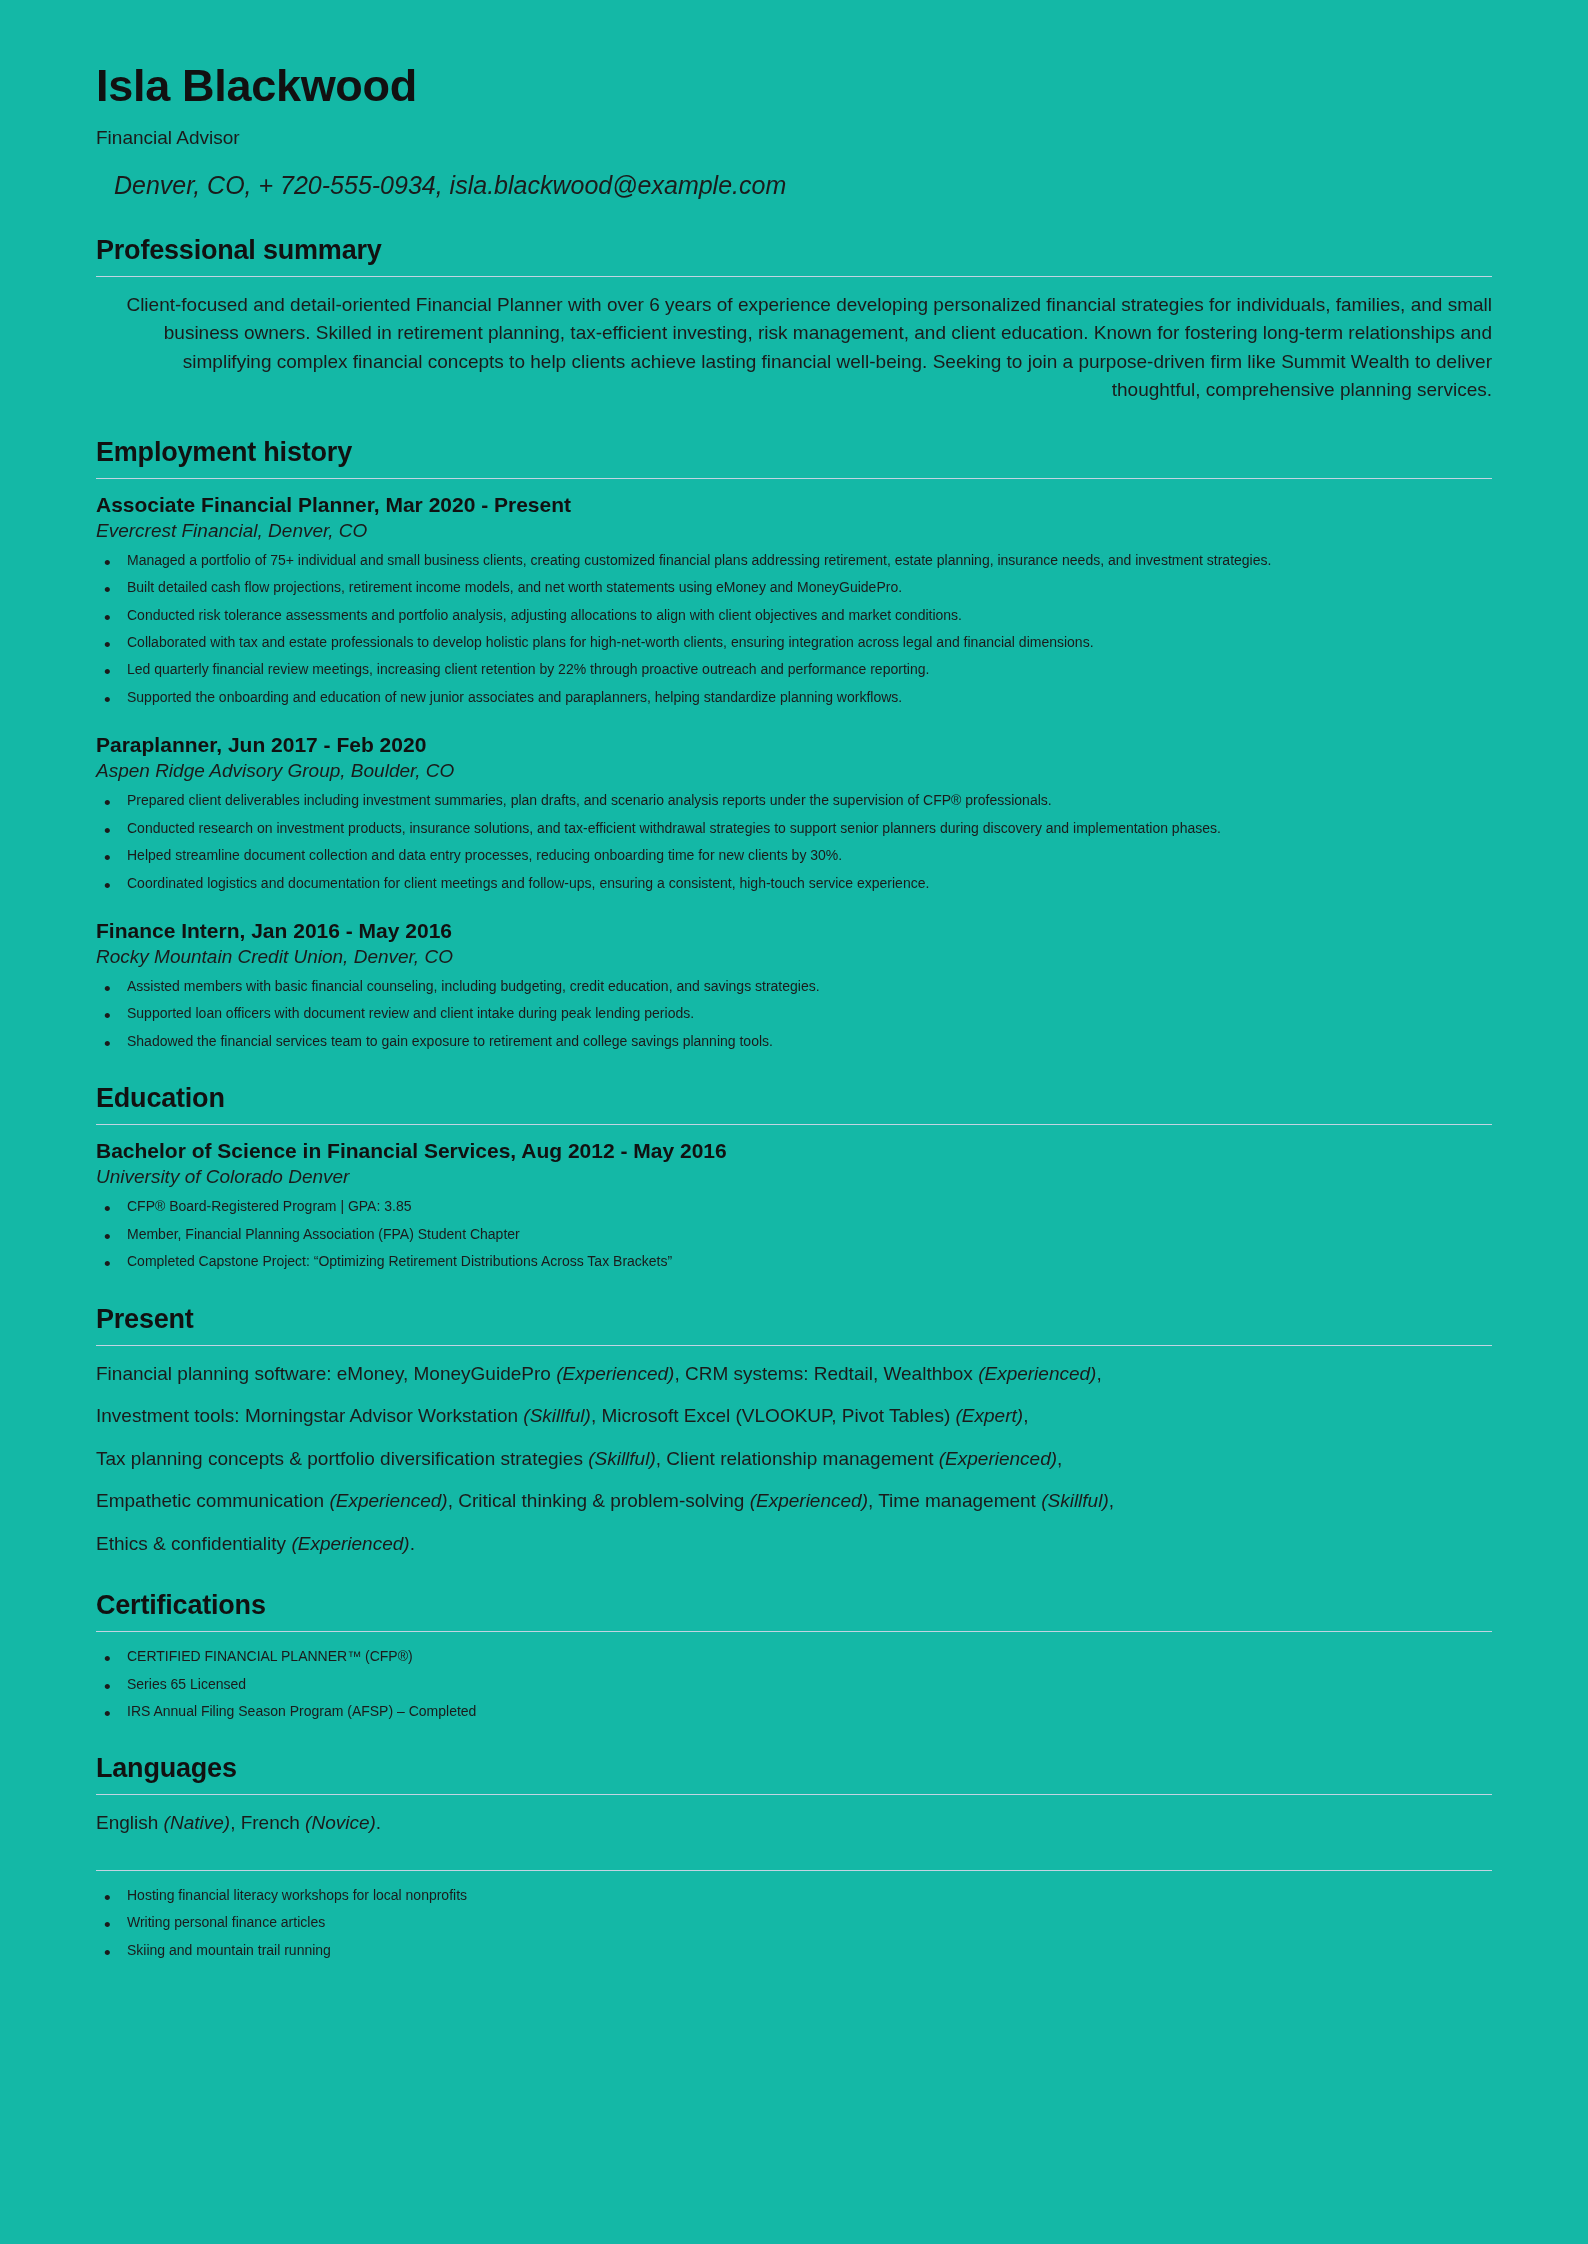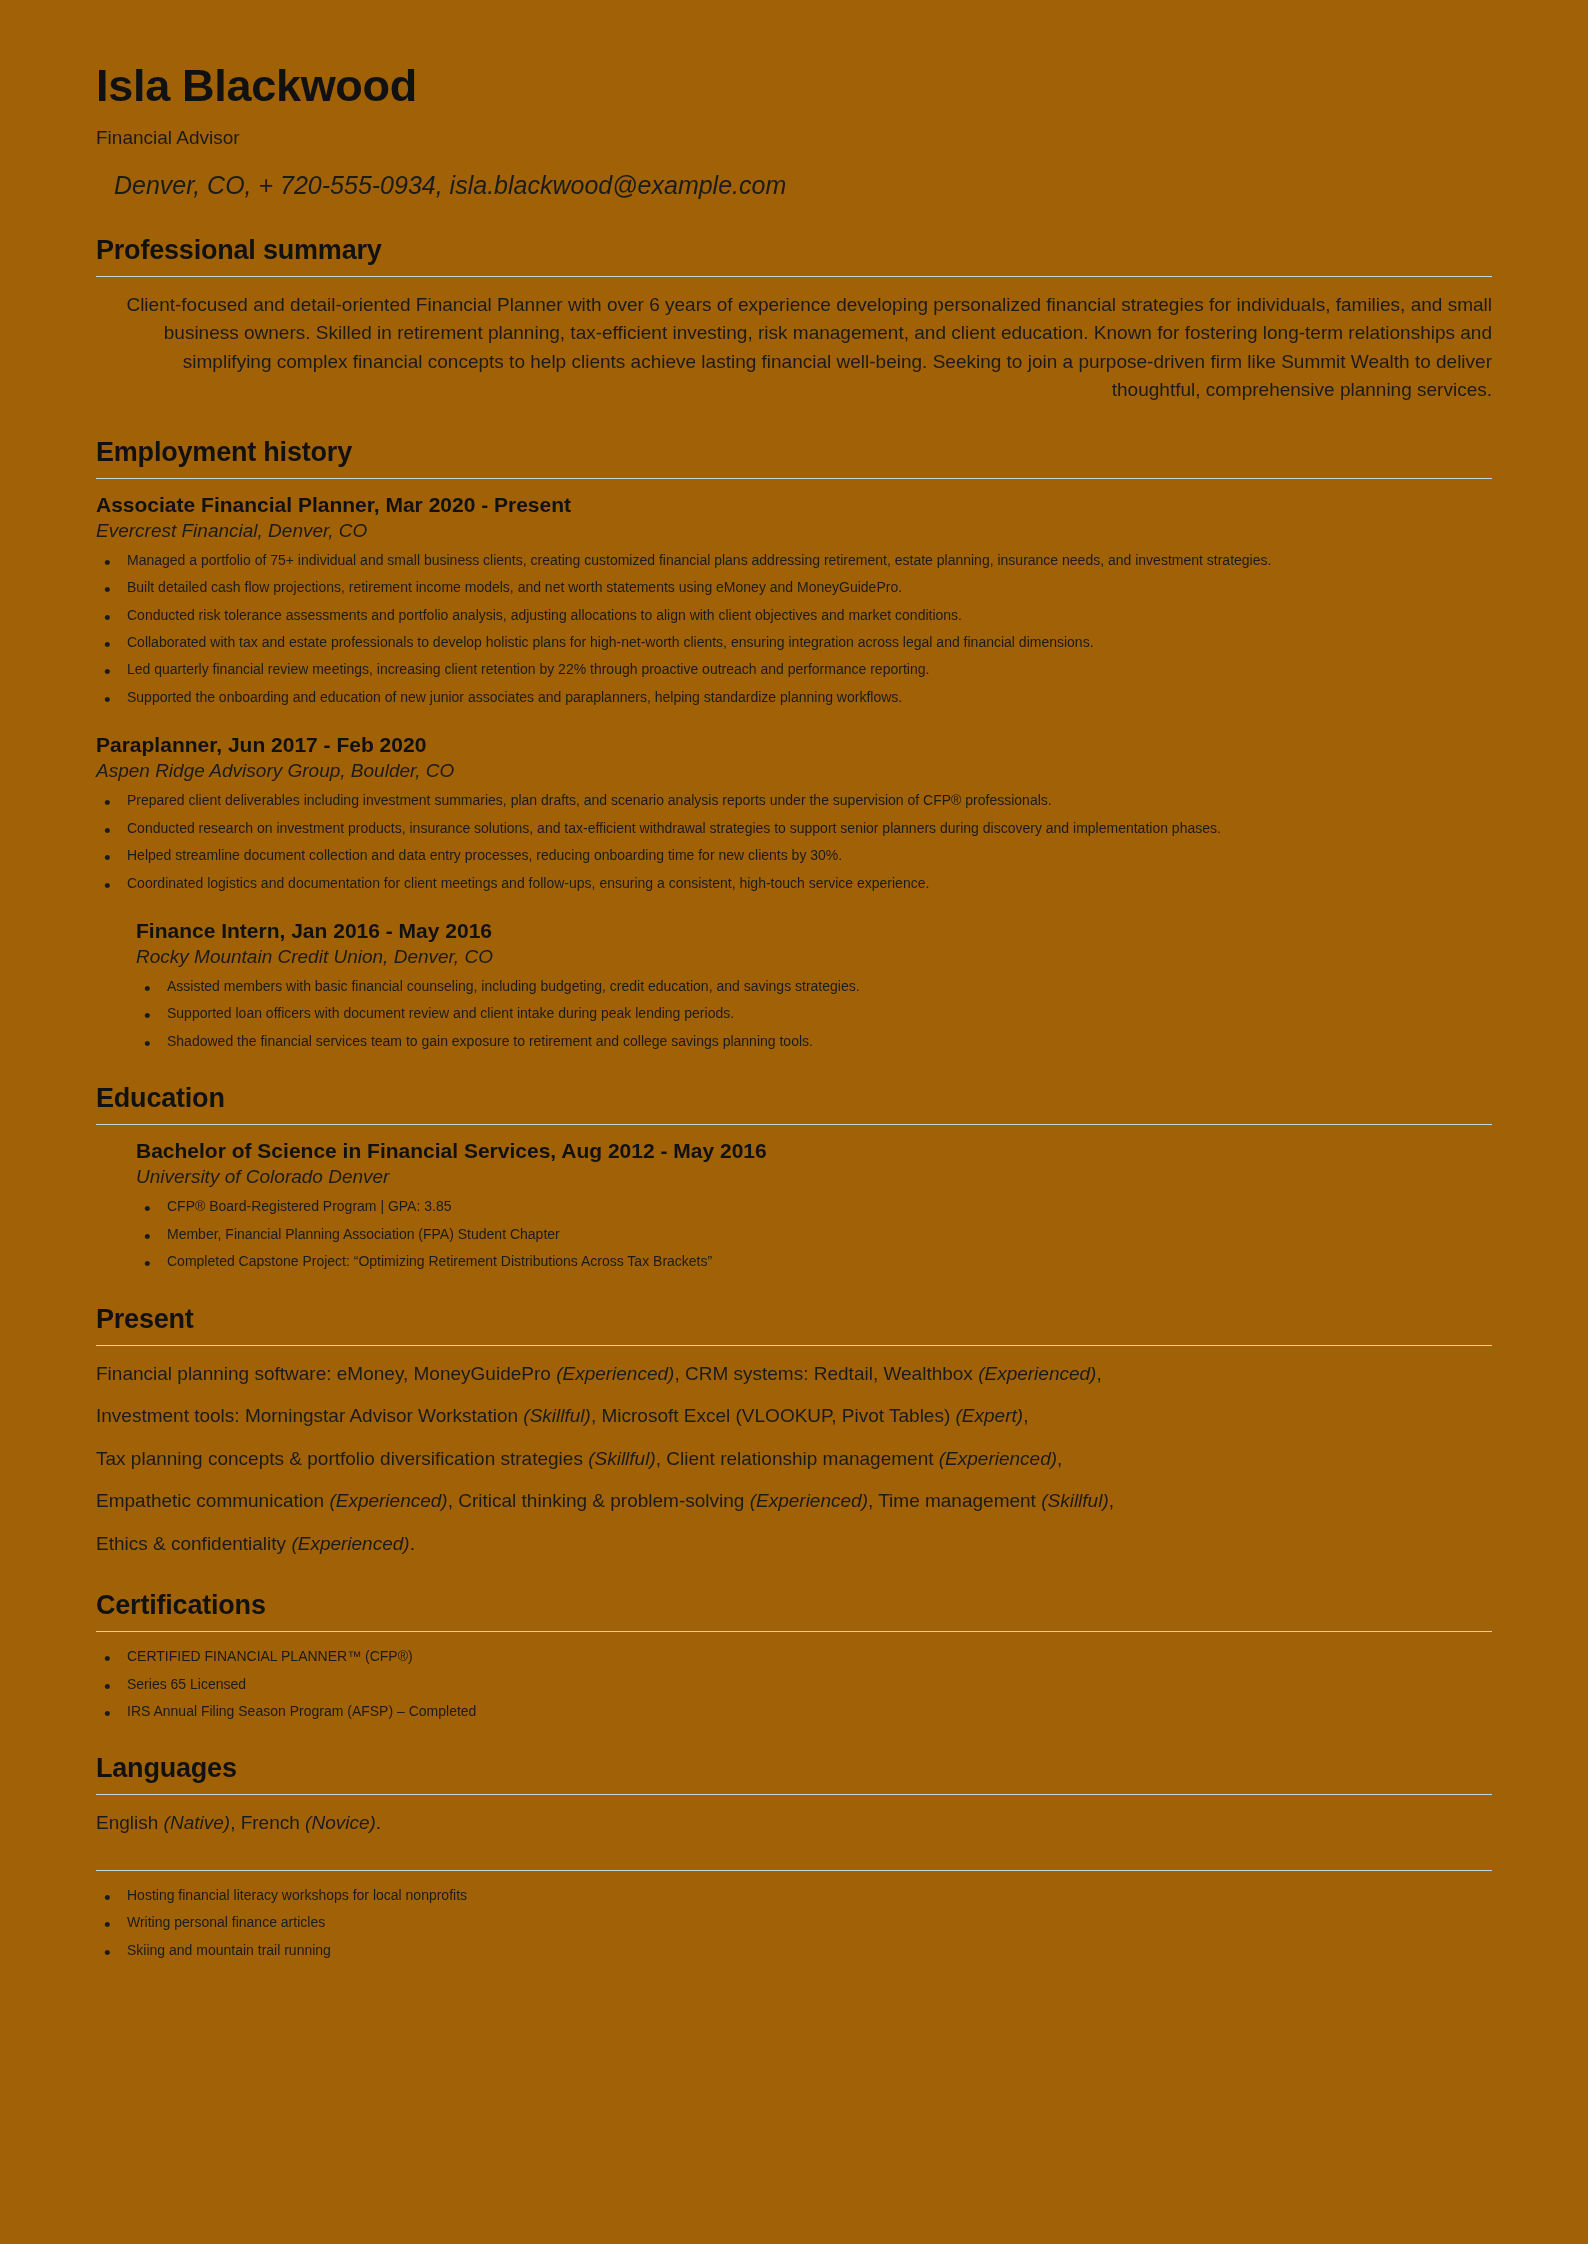--- a/index.html
+++ b/index.html
@@ -12,21 +12,21 @@
     background: #ddeefb;
     font-family: "Liberation Sans", sans-serif;
     color: #1b1b1b;
     -webkit-font-smoothing: antialiased;
   }
   .page {
     width: 1588px;
     min-height: 2244px;
     box-sizing: border-box;
     padding: 62px 96px 40px 96px;
-    background: #a16207;
+    background: #14b8a6;
   }
   .sheet {
     width: 1396px;
   }
 
   
   .name {
     font-size: 45px;
     font-weight: bold;
     letter-spacing: -0.3px;
@@ -70,21 +70,21 @@
     font-size: 19px;
     line-height: 1.5;
     margin: 0;
     text-align: right;
   }
 
   
   .entry {
     margin-bottom: 26px;
   }
-  .entry:last-child { margin-bottom: 0; margin-left: 40px; }
+  .entry:last-child { margin-bottom: 0; }
   .entry-title {
     font-size: 21px;
     font-weight: bold;
     margin: 0 0 3px 0;
     color: #111111;
   }
   .entry-sub {
     font-size: 19px;
     font-style: italic;
     margin: 0 0 8px 0;

